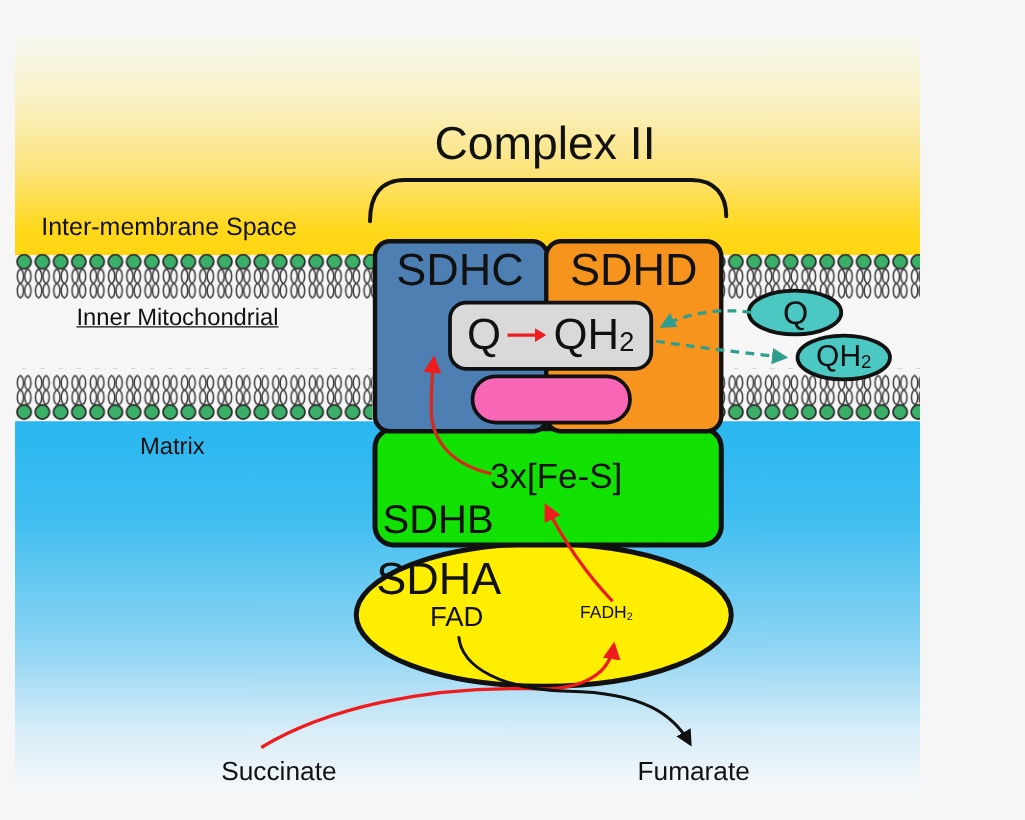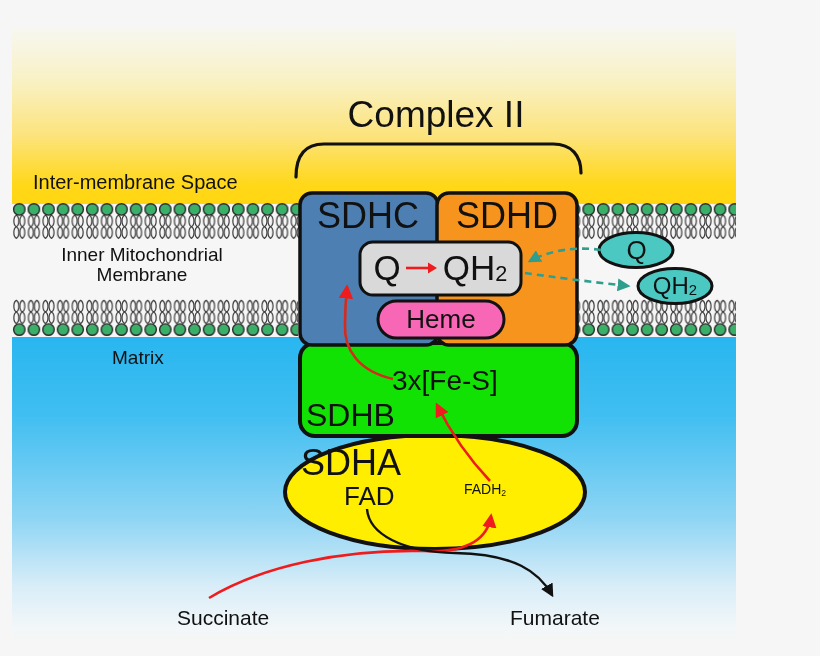--- a/index.html
+++ b/index.html
@@ -15,27 +15,27 @@
     background:linear-gradient(to bottom,#f7f7f1 0%,#f9f1c4 30%,#fce37a 62%,#ffd81c 88%,#ffd60f 100%);
   }
   .bg-blue{
     top:337px;height:303px;
     background:linear-gradient(to bottom,#29b6f0 0%,#3fbef1 25%,#8fd5f4 60%,#d8edf8 82%,#f2f7f9 96%,#f5f6f5 100%);
   }
   svg.scene{position:absolute;left:0;top:0;}
   .lbl{position:absolute;line-height:1.08;white-space:nowrap;}
   .title{left:436px;top:95px;transform:translateX(-50%);font-size:37px;}
   .ims{left:33px;top:172px;font-size:20px;}
-  .imm{left:142px;top:245px;transform:translateX(-50%);font-size:19px;line-height:20px;text-align:center;}
+  .imm{left:142px;top:245px;transform:translateX(-50%);font-size:19px;line-height:20px;text-align:center;text-decoration:underline;}
   .matrix{left:112px;top:348px;font-size:19px;}
   .sdhc{left:368px;top:197px;transform:translateX(-50%);font-size:36px;}
   .sdhd{left:507px;top:197px;transform:translateX(-50%);font-size:36px;}
   .sdhb{left:306px;top:398px;font-size:32px;}
   .sdha{left:301px;top:444px;font-size:36px;}
-  .fad{left:344px;top:482px;font-size:26px;}
+  .fad{left:344px;top:482px;font-size:22px;}
   .fadh2{left:464px;top:482px;font-size:14px;}
   .fes{left:392px;top:366px;font-size:28px;}
   .qboxtext{left:360px;top:241px;width:161px;height:54px;display:flex;align-items:center;justify-content:center;font-size:35px;}
   .hemetext{left:378px;top:301px;width:126px;height:37px;display:flex;align-items:center;justify-content:center;font-size:26px;}
   .qeltext{left:600px;top:232px;width:73px;height:36px;display:flex;align-items:center;justify-content:center;font-size:26px;}
   .qh2eltext{left:638px;top:268px;width:74px;height:36px;display:flex;align-items:center;justify-content:center;font-size:24px;}
   .succinate{left:177px;top:607px;font-size:21px;}
   .fumarate{left:510px;top:607px;font-size:21px;}
   .sub{font-size:62%;position:relative;bottom:-0.28em;}
   .qarrow{margin:0 3px;display:inline-block;}
@@ -99,40 +99,38 @@
     <path d="M490,481 C472,462 452,435 437,405" fill="none" stroke="#ee1c1c" stroke-width="2.6" marker-end="url(#mRed)"></path>
     <path d="M393,379 C358,371 344,349 345,325 C345,310 346,297 347,287" fill="none" stroke="#d42b1e" stroke-width="2.6" marker-end="url(#mRed)"></path>
 
     <path d="M367,509 C369,534 402,552 455,553 C515,554 539,572 552,595" fill="none" stroke="#111" stroke-width="2.4" marker-end="url(#mBlack)"></path>
   </svg>
 
   <div class="lbl title">Complex II</div>
   <div class="lbl ims">Inter-membrane Space</div>
   <div class="lbl imm">
     <div>Inner Mitochondrial</div>
-    <div>Membrane</div>
   </div>
   <div class="lbl matrix">Matrix</div>
 
   <div class="lbl sdhc">SDHC</div>
   <div class="lbl sdhd">SDHD</div>
   <div class="lbl sdhb">SDHB</div>
   <div class="lbl sdha">SDHA</div>
 
   <div class="lbl qboxtext">
     <span>Q</span>
     <svg class="qarrow" width="36" height="14" viewBox="0 0 36 14">
       <line x1="2" y1="7" x2="27" y2="7" stroke="#ee1c1c" stroke-width="2.6"></line>
       <path d="M24,1.5 L33,7 L24,12.5 z" fill="#ee1c1c"></path>
     </svg>
     <span>QH</span>
       <span class="sub">2</span>
   </div>
 
-  <div class="lbl hemetext">Heme</div>
   <div class="lbl fes">3x[Fe-S]</div>
   <div class="lbl fad">FAD</div>
   <div class="lbl fadh2">
     <span>FADH</span><span class="sub">2</span>
   </div>
 
   <div class="lbl qeltext">Q</div>
   <div class="lbl qh2eltext">
     <span>QH</span>
       <span class="sub">2</span>

